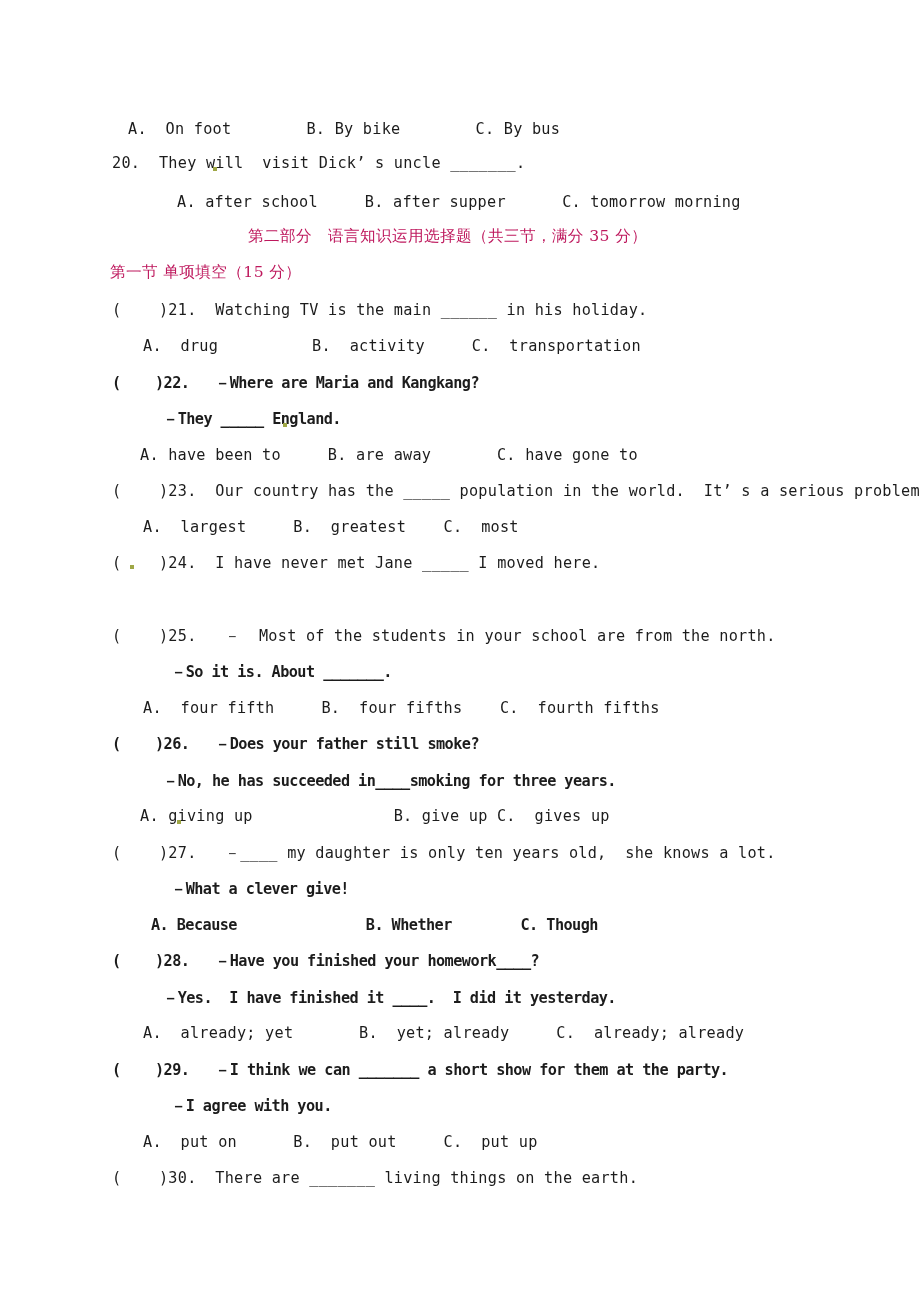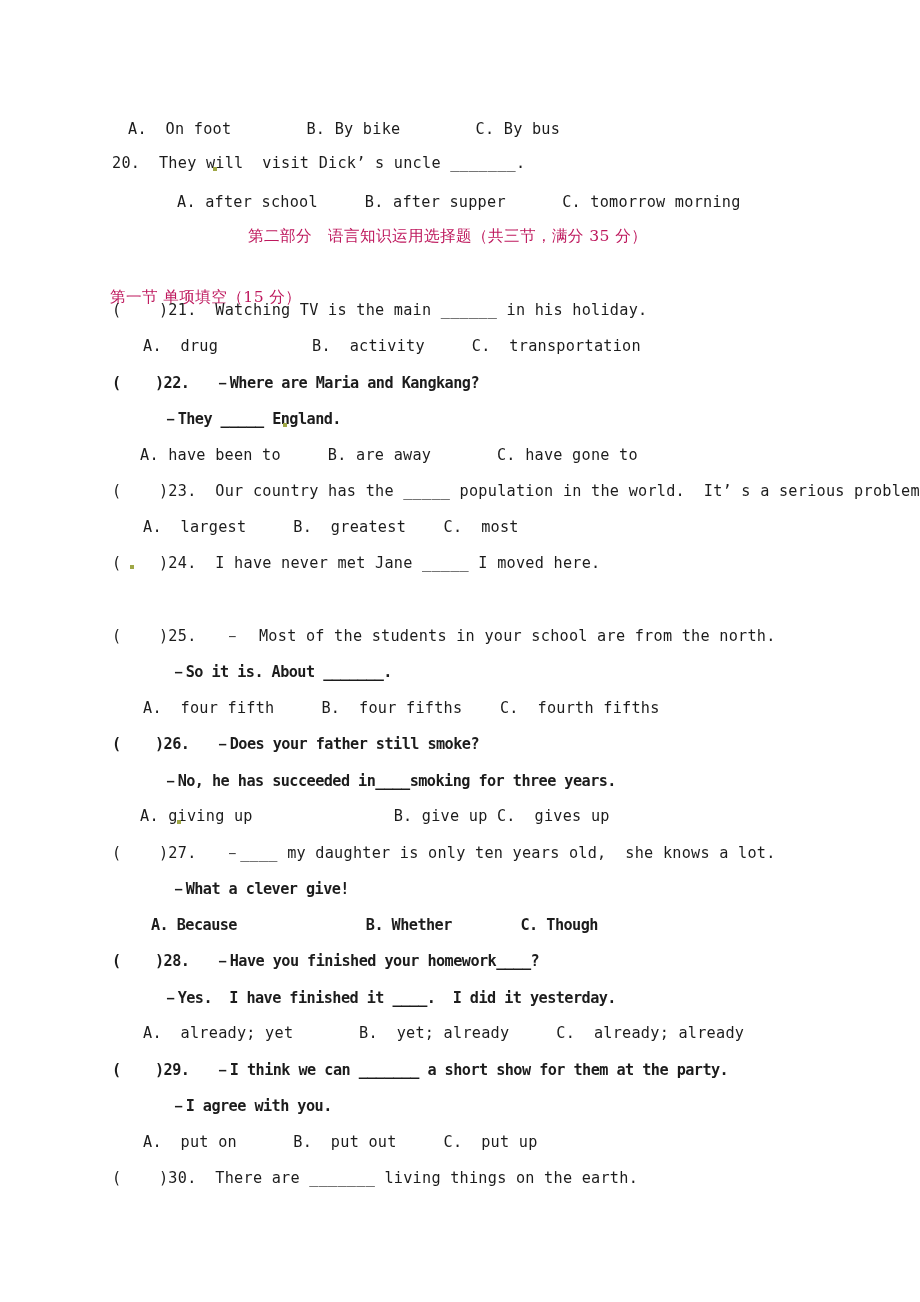--- a/index.html
+++ b/index.html
@@ -74,21 +74,21 @@
 
 <div class="page">
 
   <div class="ln eng" style="left:128px; top:119px;">A.  On foot        B. By bike        C. By bus</div>
 
   <div class="ln eng" style="left:112px; top:153px;">20.  They will  visit Dick’ s uncle _______.</div>
   <div class="speck" style="left:213px; top:167px;"></div>
   <div class="ln eng" style="left:137px; top:192px;margin-left:40px;">A. after school     B. after supper      C. tomorrow morning</div>
 
   <div class="ln cn" style="left:248px; top:226px;">第二部分　语言知识运用选择题（共三节，满分 35 分）</div>
-  <div class="ln cn" style="left:110px; top:262px;margin-top:25px;">第一节 单项填空（15 分）</div>
+  <div class="ln cn" style="left:110px; top:262px;">第一节 单项填空（15 分）</div>
 
   <div class="ln eng" style="left:112px; top:300px;">(    )21.  Watching TV is the main ______ in his holiday.</div>
   <div class="ln eng" style="left:143px; top:336px;">A.  drug          B.  activity     C.  transportation</div>
 
   <div class="ln eng-tight" style="left:112px; top:373px;">(    )22.   －Where are Maria and Kangkang?</div>
   <div class="ln eng-tight" style="left:163px; top:409px;">－They _____ England.</div>
   <div class="speck" style="left:283px; top:423px;"></div>
   <div class="ln eng" style="left:140px; top:445px;text-align:center;">A. have been to     B. are away       C. have gone to</div>
 
   <div class="ln eng" style="left:112px; top:481px;">(    )23.  Our country has the _____ population in the world.  It’ s a serious problem.</div>

